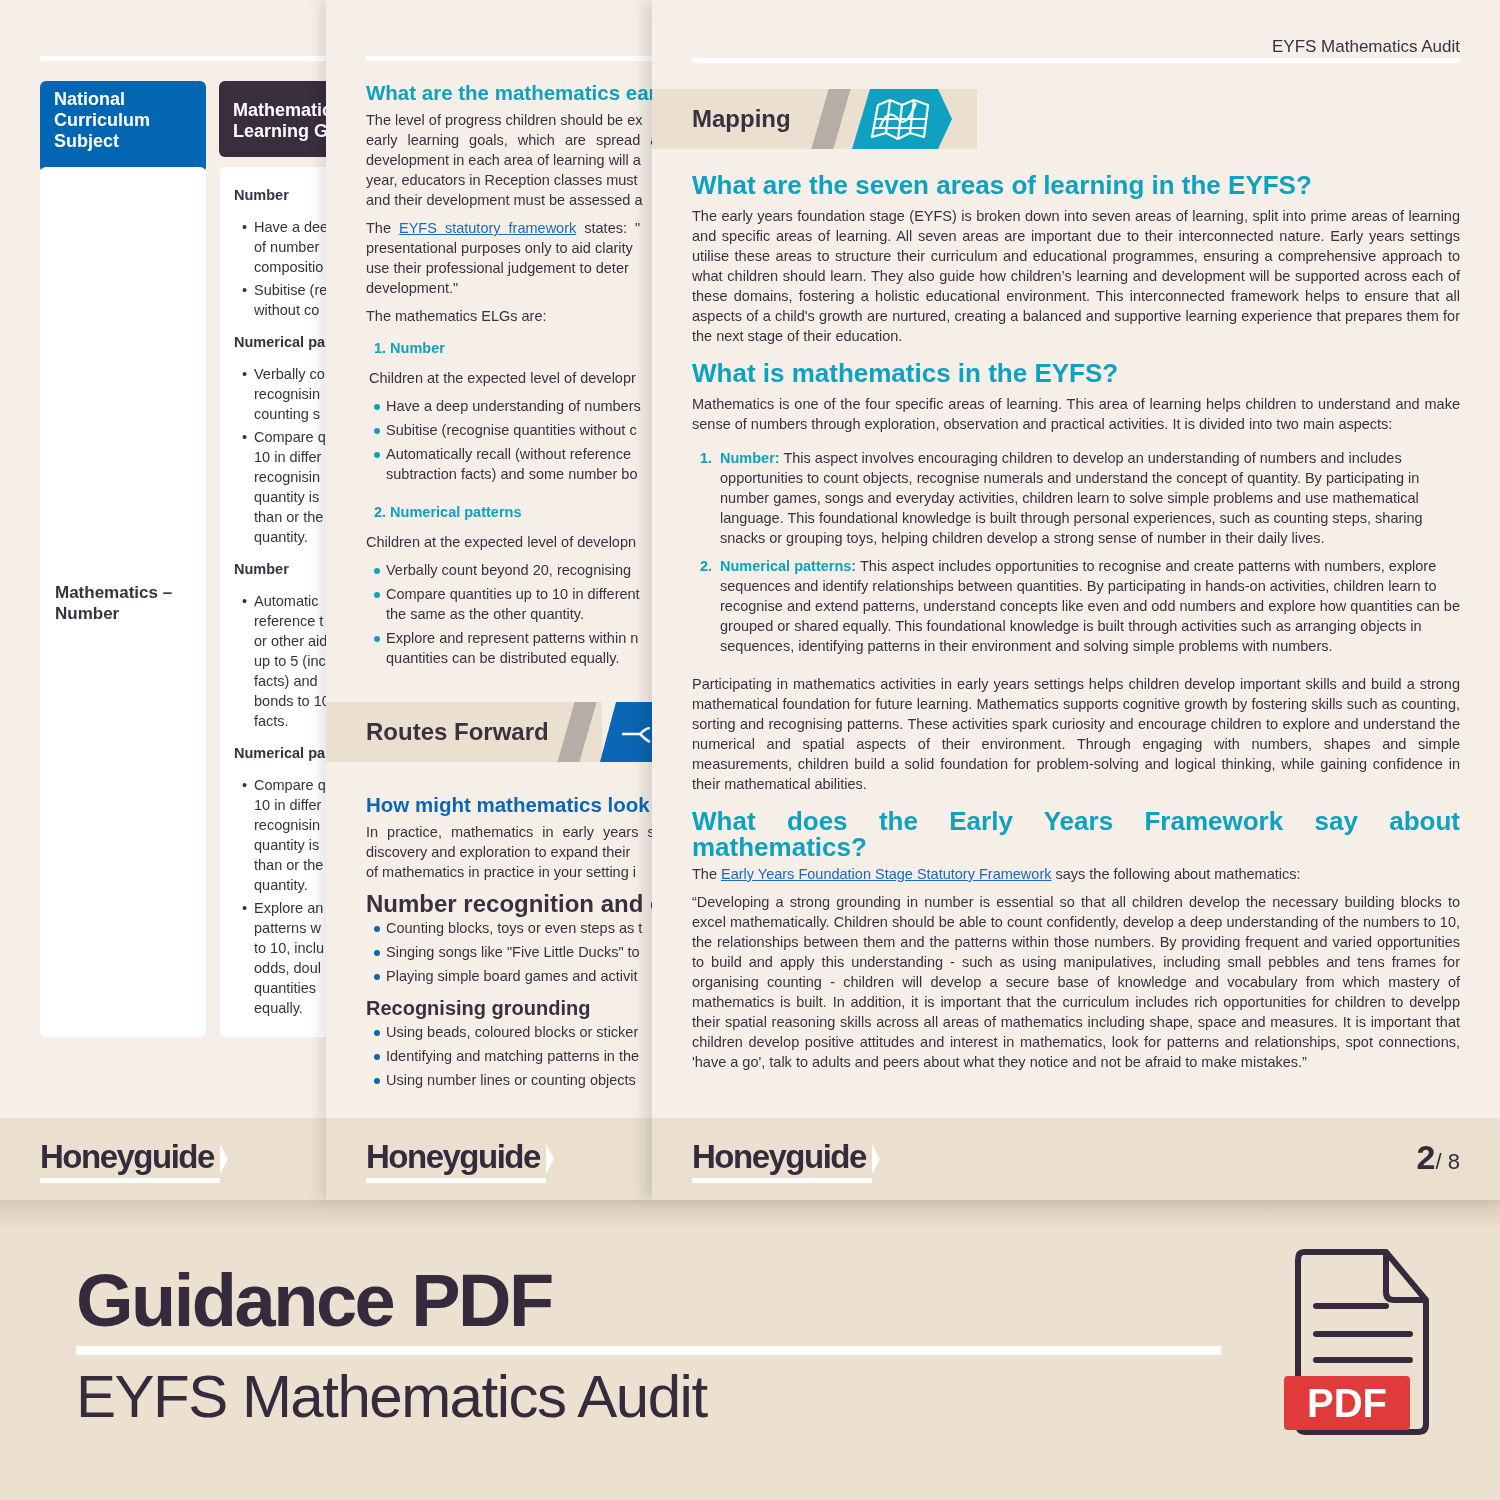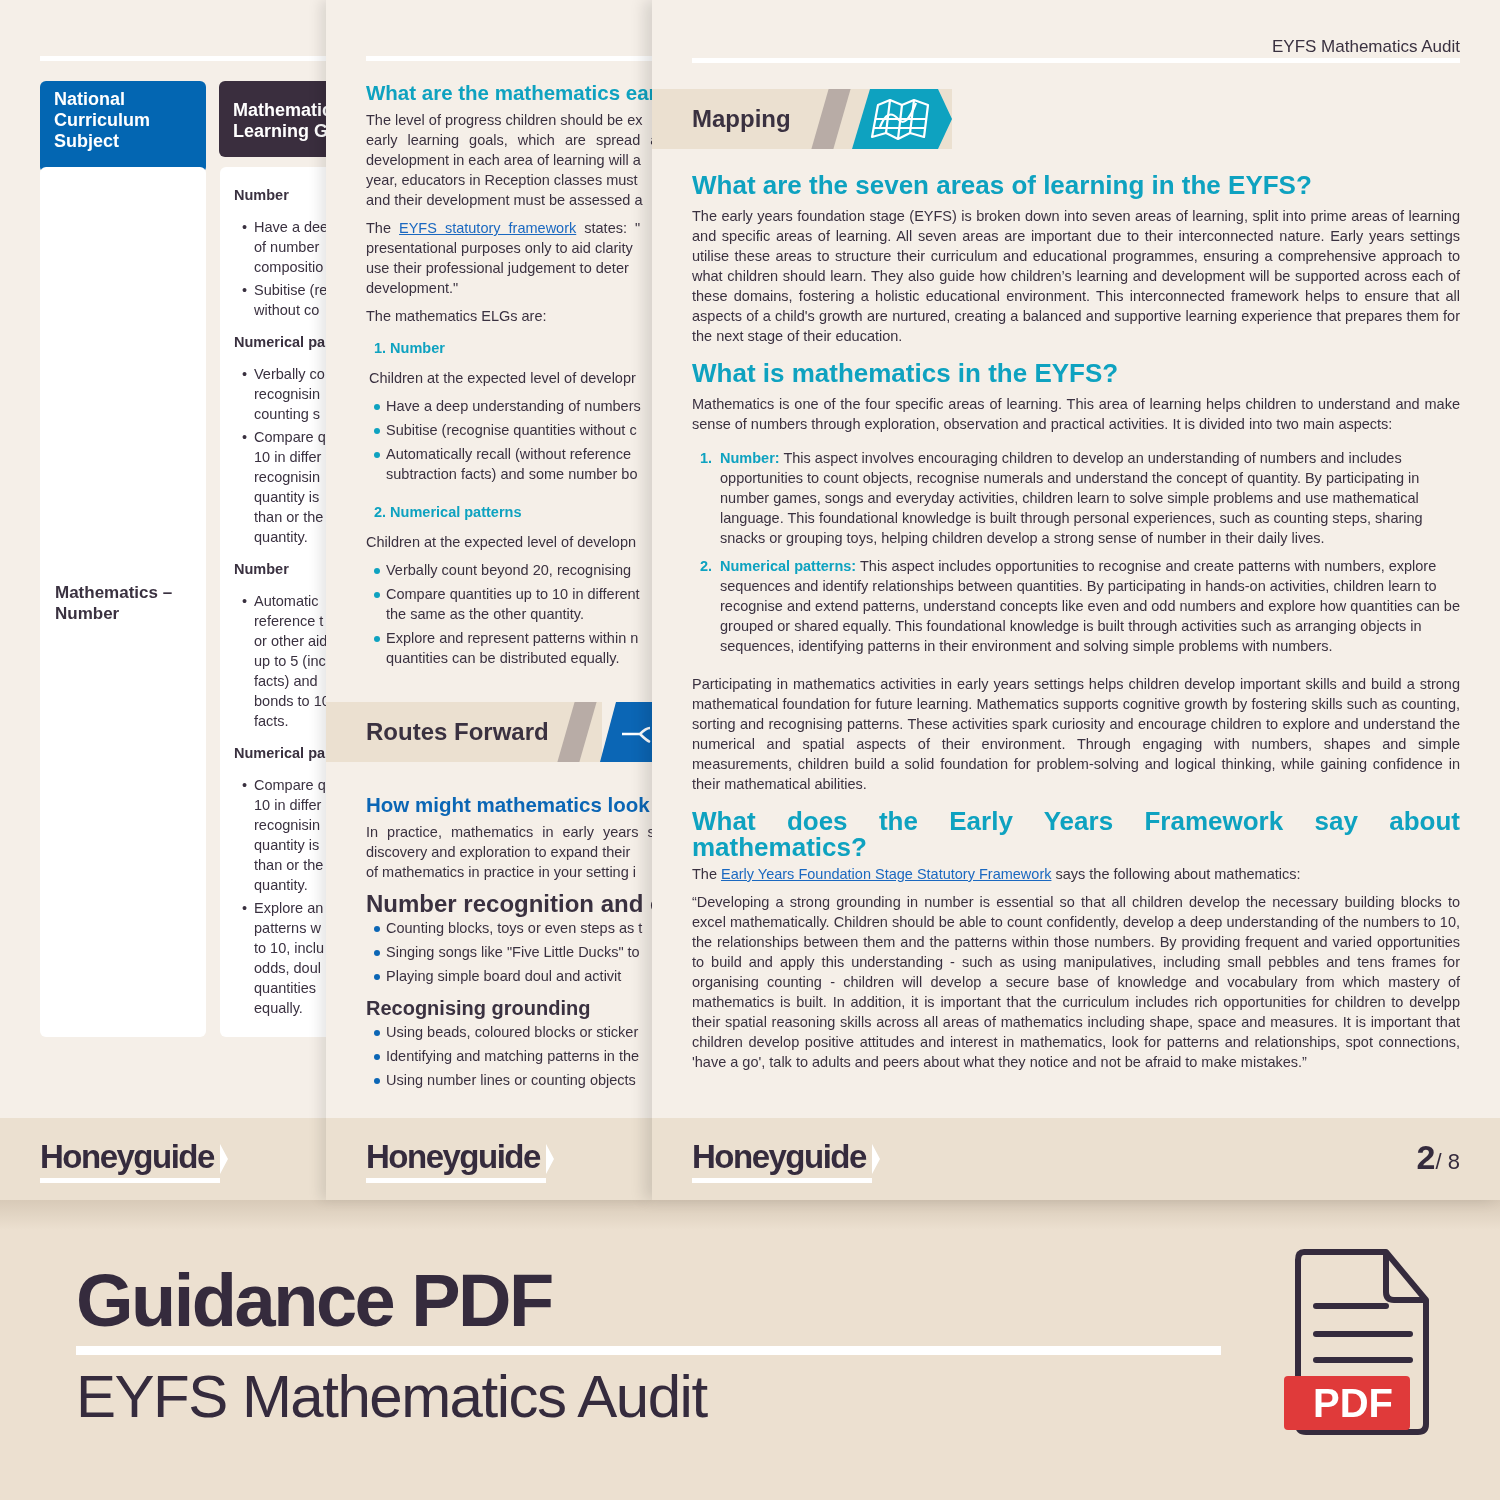--- a/index.html
+++ b/index.html
@@ -200,40 +200,40 @@
 
   <div class="p2text" style="top:792px;">
     <div class="h-blue" style="font-size:20.5px; line-height:26px; margin-bottom:4px;">How might mathematics look</div>
     <div style="word-spacing:5px;">In practice, mathematics in early years s</div>
     <div>discovery and exploration to expand their</div>
     <div>of mathematics in practice in your setting i</div>
     <div style="font-weight:bold; font-size:24px; margin-top:12px;">Number recognition and coun</div>
     <ul class="blist blue" style="margin-top:4px;">
       <li>Counting blocks, toys or even steps as t</li>
       <li>Singing songs like "Five Little Ducks" to</li>
-      <li>Playing simple board doul and activit</li>
+      <li>Playing simple board games and activit</li>
     </ul>
     <div style="font-weight:bold; font-size:20px; margin-top:12px;">Recognising grounding</div>
     <ul class="blist blue" style="margin-top:4px;">
       <li>Using beads, coloured blocks or sticker</li>
       <li>Identifying and matching patterns in the</li>
       <li>Using number lines or counting objects</li>
     </ul>
   </div>
 
   <div class="page-footer">
     <div class="logo" style="left:40px;">Honeyguide</div>
   </div>
 </div>
 
 <div class="page" id="page3">
   <div class="header-title">EYFS Mathematics Audit</div>
   <div class="top-rule" style="left:40px; top:58px; width:768px;"></div>
 
-  <div class="banner" style="left:0; top:89px; width:300px;">
+  <div class="banner" style="left:0; top:89px; width:325px;">
     <div class="banner-title" style="left:40px; top:16px;">Mapping</div>
     <div class="slash" style="left:168px;"></div>
   </div>
   <svg class="badge" style="left:200px; top:89px; width:100px;" viewBox="0 0 100 60">
     <polygon points="18,0 86,0 100,30 86,60 0,60" fill="#0ea2c0"></polygon>
     <g stroke="#fff" stroke-width="2.2" fill="none" stroke-linejoin="round">
       <path d="M26 16 L38 11 L50 16 L62 11 L76 16 L72 48 L58 44 L46 50 L34 44 L20 48 Z"></path>
       <path d="M38 11 L34 44 M50 16 L46 50 M62 11 L58 44"></path>
       <path d="M24 30 L74 30 M22 39 L73 39"></path>
       <path d="M28 38 Q36 18 46 30 Q54 40 64 14"></path>
@@ -279,14 +279,14 @@
 
 <div class="pdf-icon">
   <svg width="150" height="190" viewBox="0 0 150 190">
     <path d="M22 4 H104 L144 52 V176 Q144 184 136 184 H24 Q16 184 16 176 V12 Q16 4 22 4 Z" fill="none" stroke="#352b3d" stroke-width="6" stroke-linejoin="round"></path>
     <path d="M104 4 V44 Q104 52 112 52 H144" fill="none" stroke="#352b3d" stroke-width="6" stroke-linejoin="round"></path>
     <line x1="34" y1="58" x2="104" y2="58" stroke="#352b3d" stroke-width="6" stroke-linecap="round"></line>
     <line x1="34" y1="86" x2="128" y2="86" stroke="#352b3d" stroke-width="6" stroke-linecap="round"></line>
     <line x1="34" y1="112" x2="128" y2="112" stroke="#352b3d" stroke-width="6" stroke-linecap="round"></line>
     <rect x="2" y="128" width="126" height="54" rx="4" fill="#e03a3a"></rect>
   </svg>
-  <div style="position:absolute; left:2px; top:128px; width:138px; height:54px; line-height:54px; text-align:center; color:#fff; font-weight:bold; font-size:40px;">PDF</div>
+  <div style="position:absolute; left:2px; top:128px; width:126px; height:54px; line-height:54px; text-align:center; color:#fff; font-weight:bold; font-size:40px;">PDF</div>
 </div>
 
 </body></html>

